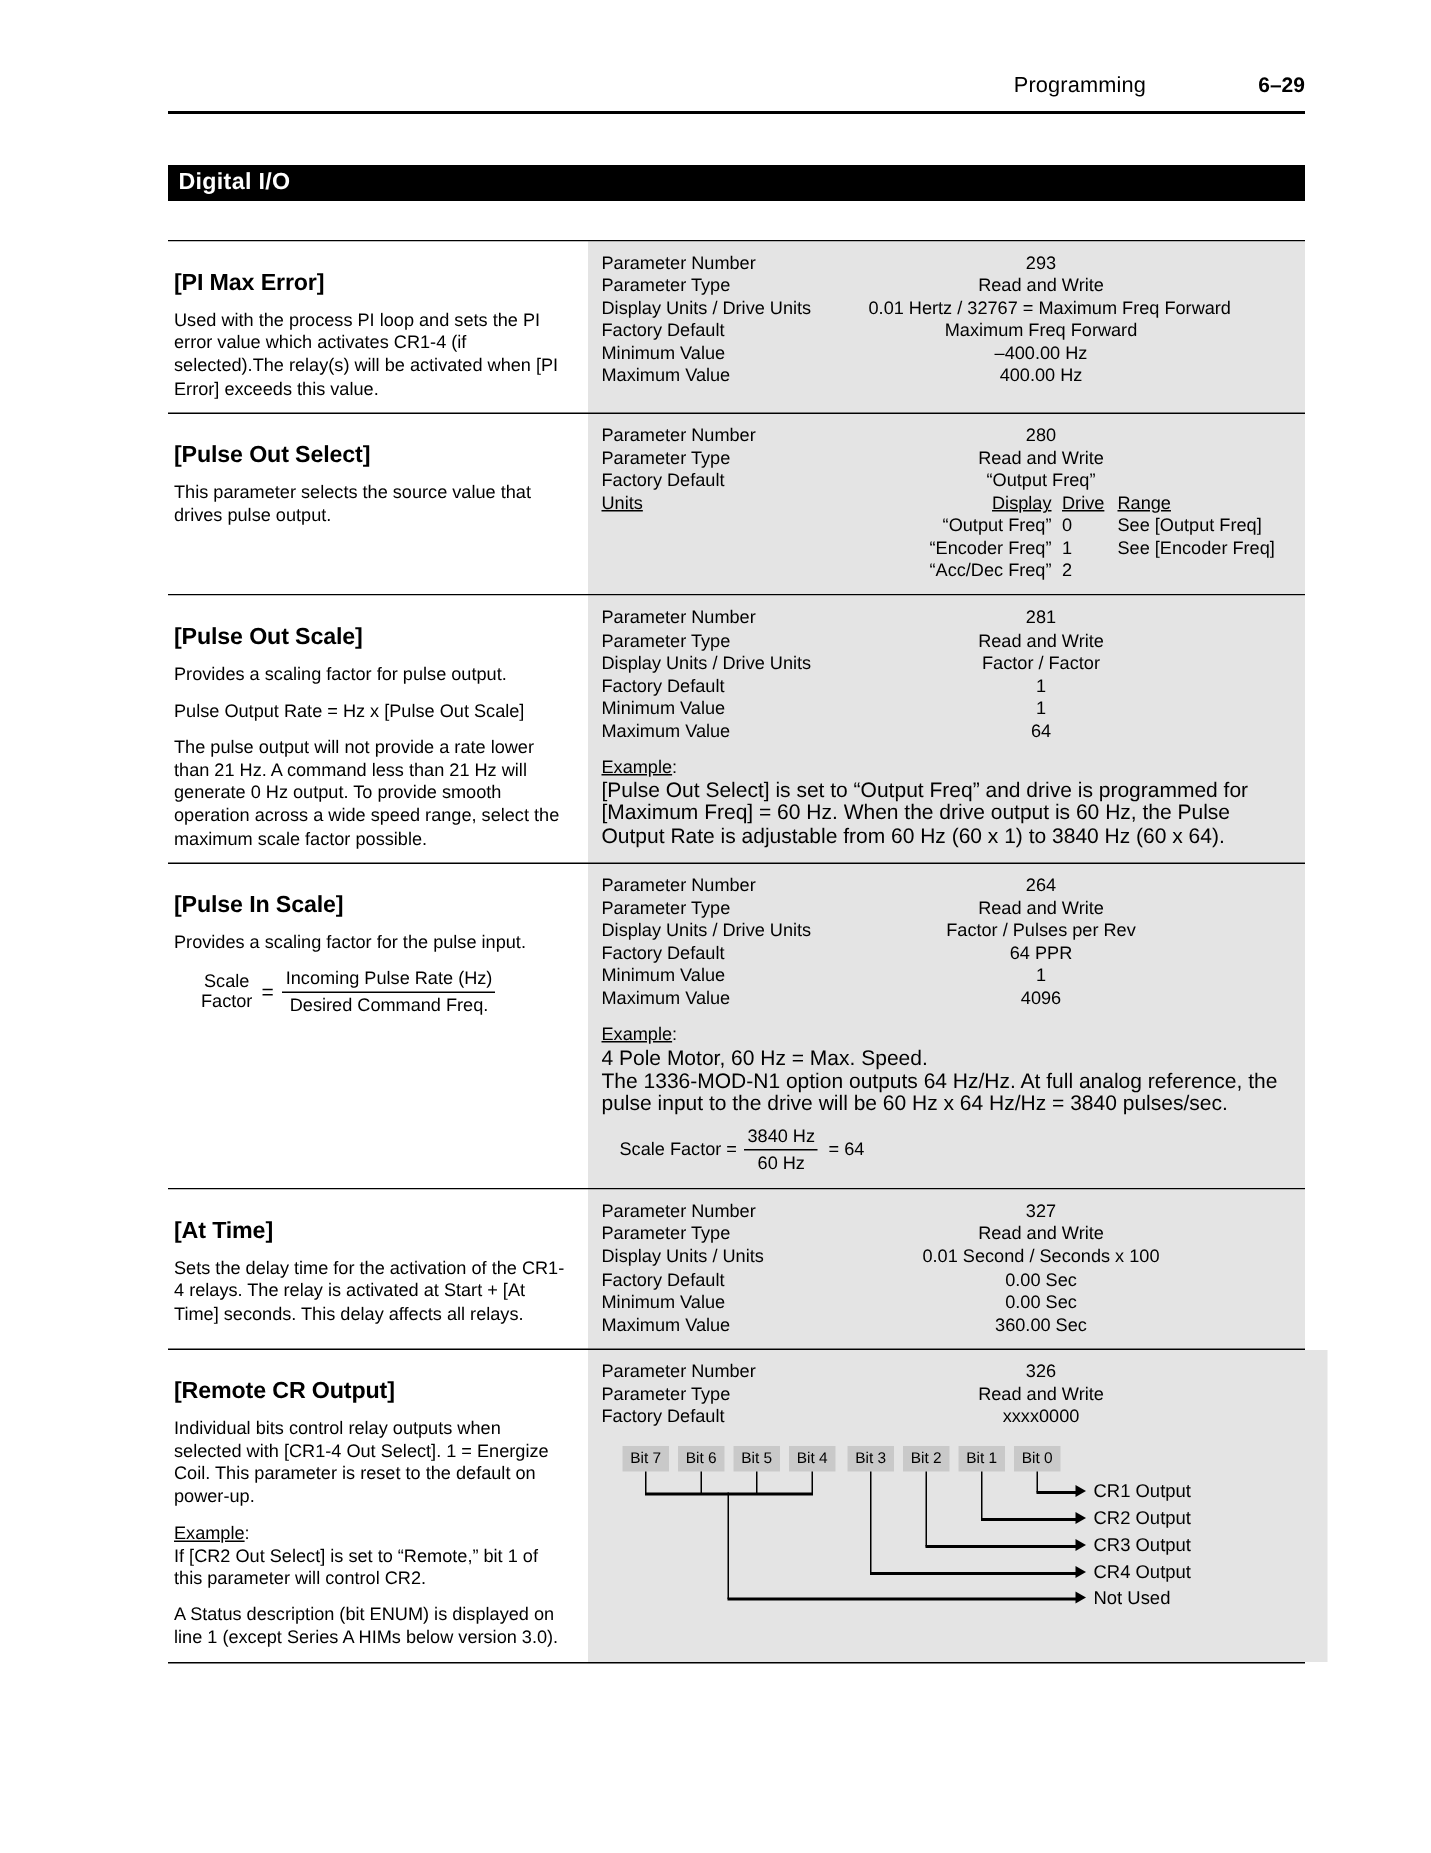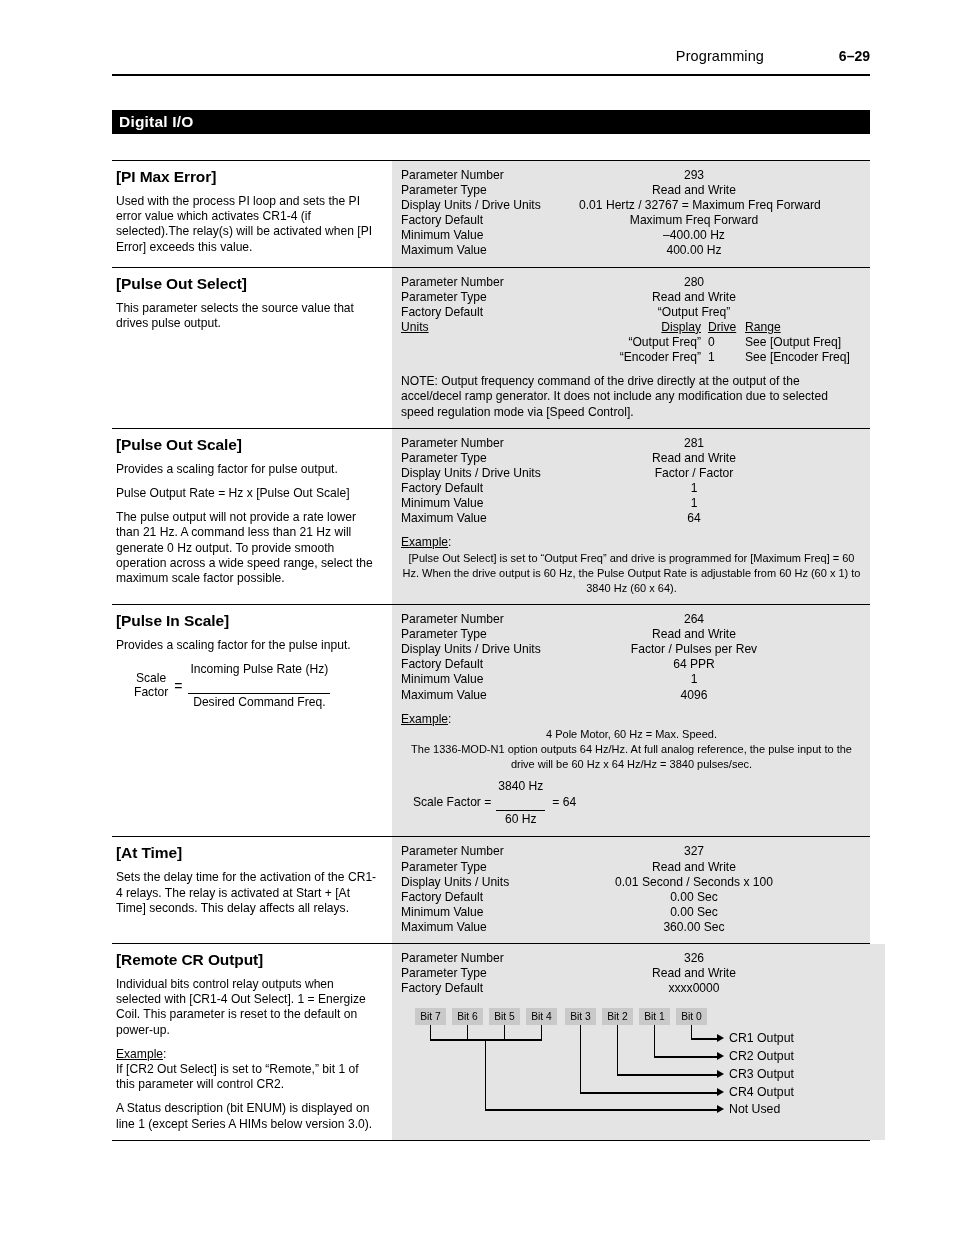--- a/index.html
+++ b/index.html
@@ -96,21 +96,21 @@
     background: #e4e4e4;
     padding: 7px 8px 8px 9px;
     box-sizing: border-box;
     position: relative;
   }
 
   
   .p-title {
     font-size: 15.5px;
     font-weight: bold;
-    margin: 0 0 8px 0;
+    margin: 12px 0 8px 0;
     letter-spacing: -.1px;
   }
   .p-body {
     font-size: 12.1px;
     line-height: 15.2px;
     margin: 0 0 9px 0;
   }
   .p-body:last-child { margin-bottom: 0; }
   .u { text-decoration: underline; }
 
@@ -132,21 +132,21 @@
     font-size: 14px;
   }
   .frac {
     display: flex;
     flex-direction: column;
     text-align: center;
     line-height: 14px;
   }
   .frac .num {
     border-bottom: 1.2px solid #000;
-    padding: 0 2px 17px 2px;
+    padding: 0 2px 2px 2px;
   }
   .frac .den {
     padding: 1px 2px 0 2px;
   }
 
   
   .spec {
     font-size: 12.1px;
     line-height: 15.1px;
   }
@@ -174,23 +174,22 @@
     font-size: 12.1px;
     line-height: 15.2px;
     margin-top: 9px;
   }
   .ex-head {
     font-size: 12.1px;
     line-height: 15.2px;
     margin-top: 9px;
   }
   .ex-body {
-    font-size: 11px;
+    font-size: 14px;
     line-height: 15.2px;
-    text-align: center;
   }
 
   
   .units-row {
     display: flex;
     align-items: baseline;
     font-size: 12.1px;
     line-height: 15.1px;
   }
   .units-label {
@@ -350,22 +349,27 @@
             <span class="u-disp">“Output Freq”</span>
             <span class="u-drv">0</span>
             <span class="u-rng">See [Output Freq]</span>
           </div>
           <div class="units-row">
             <span class="units-label"></span>
             <span class="u-disp">“Encoder Freq”</span>
             <span class="u-drv">1</span>
             <span class="u-rng">See [Encoder Freq]</span>
           </div>
-
-          <div class="note-block">NOTE: Output frequency command of the drive directly at the output of the accel/decel ramp generator. It does not include any modification due to selected speed regulation mode via [Speed Control].</div>
+          <div class="units-row">
+            <span class="units-label"></span>
+            <span class="u-disp">“Acc/Dec Freq”</span>
+            <span class="u-drv">2</span>
+            <span class="u-rng"></span>
+          </div>
+
         </div>
       </div>
     </div>
 
     <div class="param-row">
       <div class="col-left">
         <div class="p-title">[Pulse Out Scale]</div>
         <p class="p-body">Provides a scaling factor for pulse output.</p>
         <p class="p-body">Pulse Output Rate = Hz x [Pulse Out Scale]</p>
         <p class="p-body">The pulse output will not provide a rate lower than 21 Hz. A command less than 21 Hz will generate 0 Hz output. To provide smooth operation across a wide speed range, select the maximum scale factor possible.</p>

